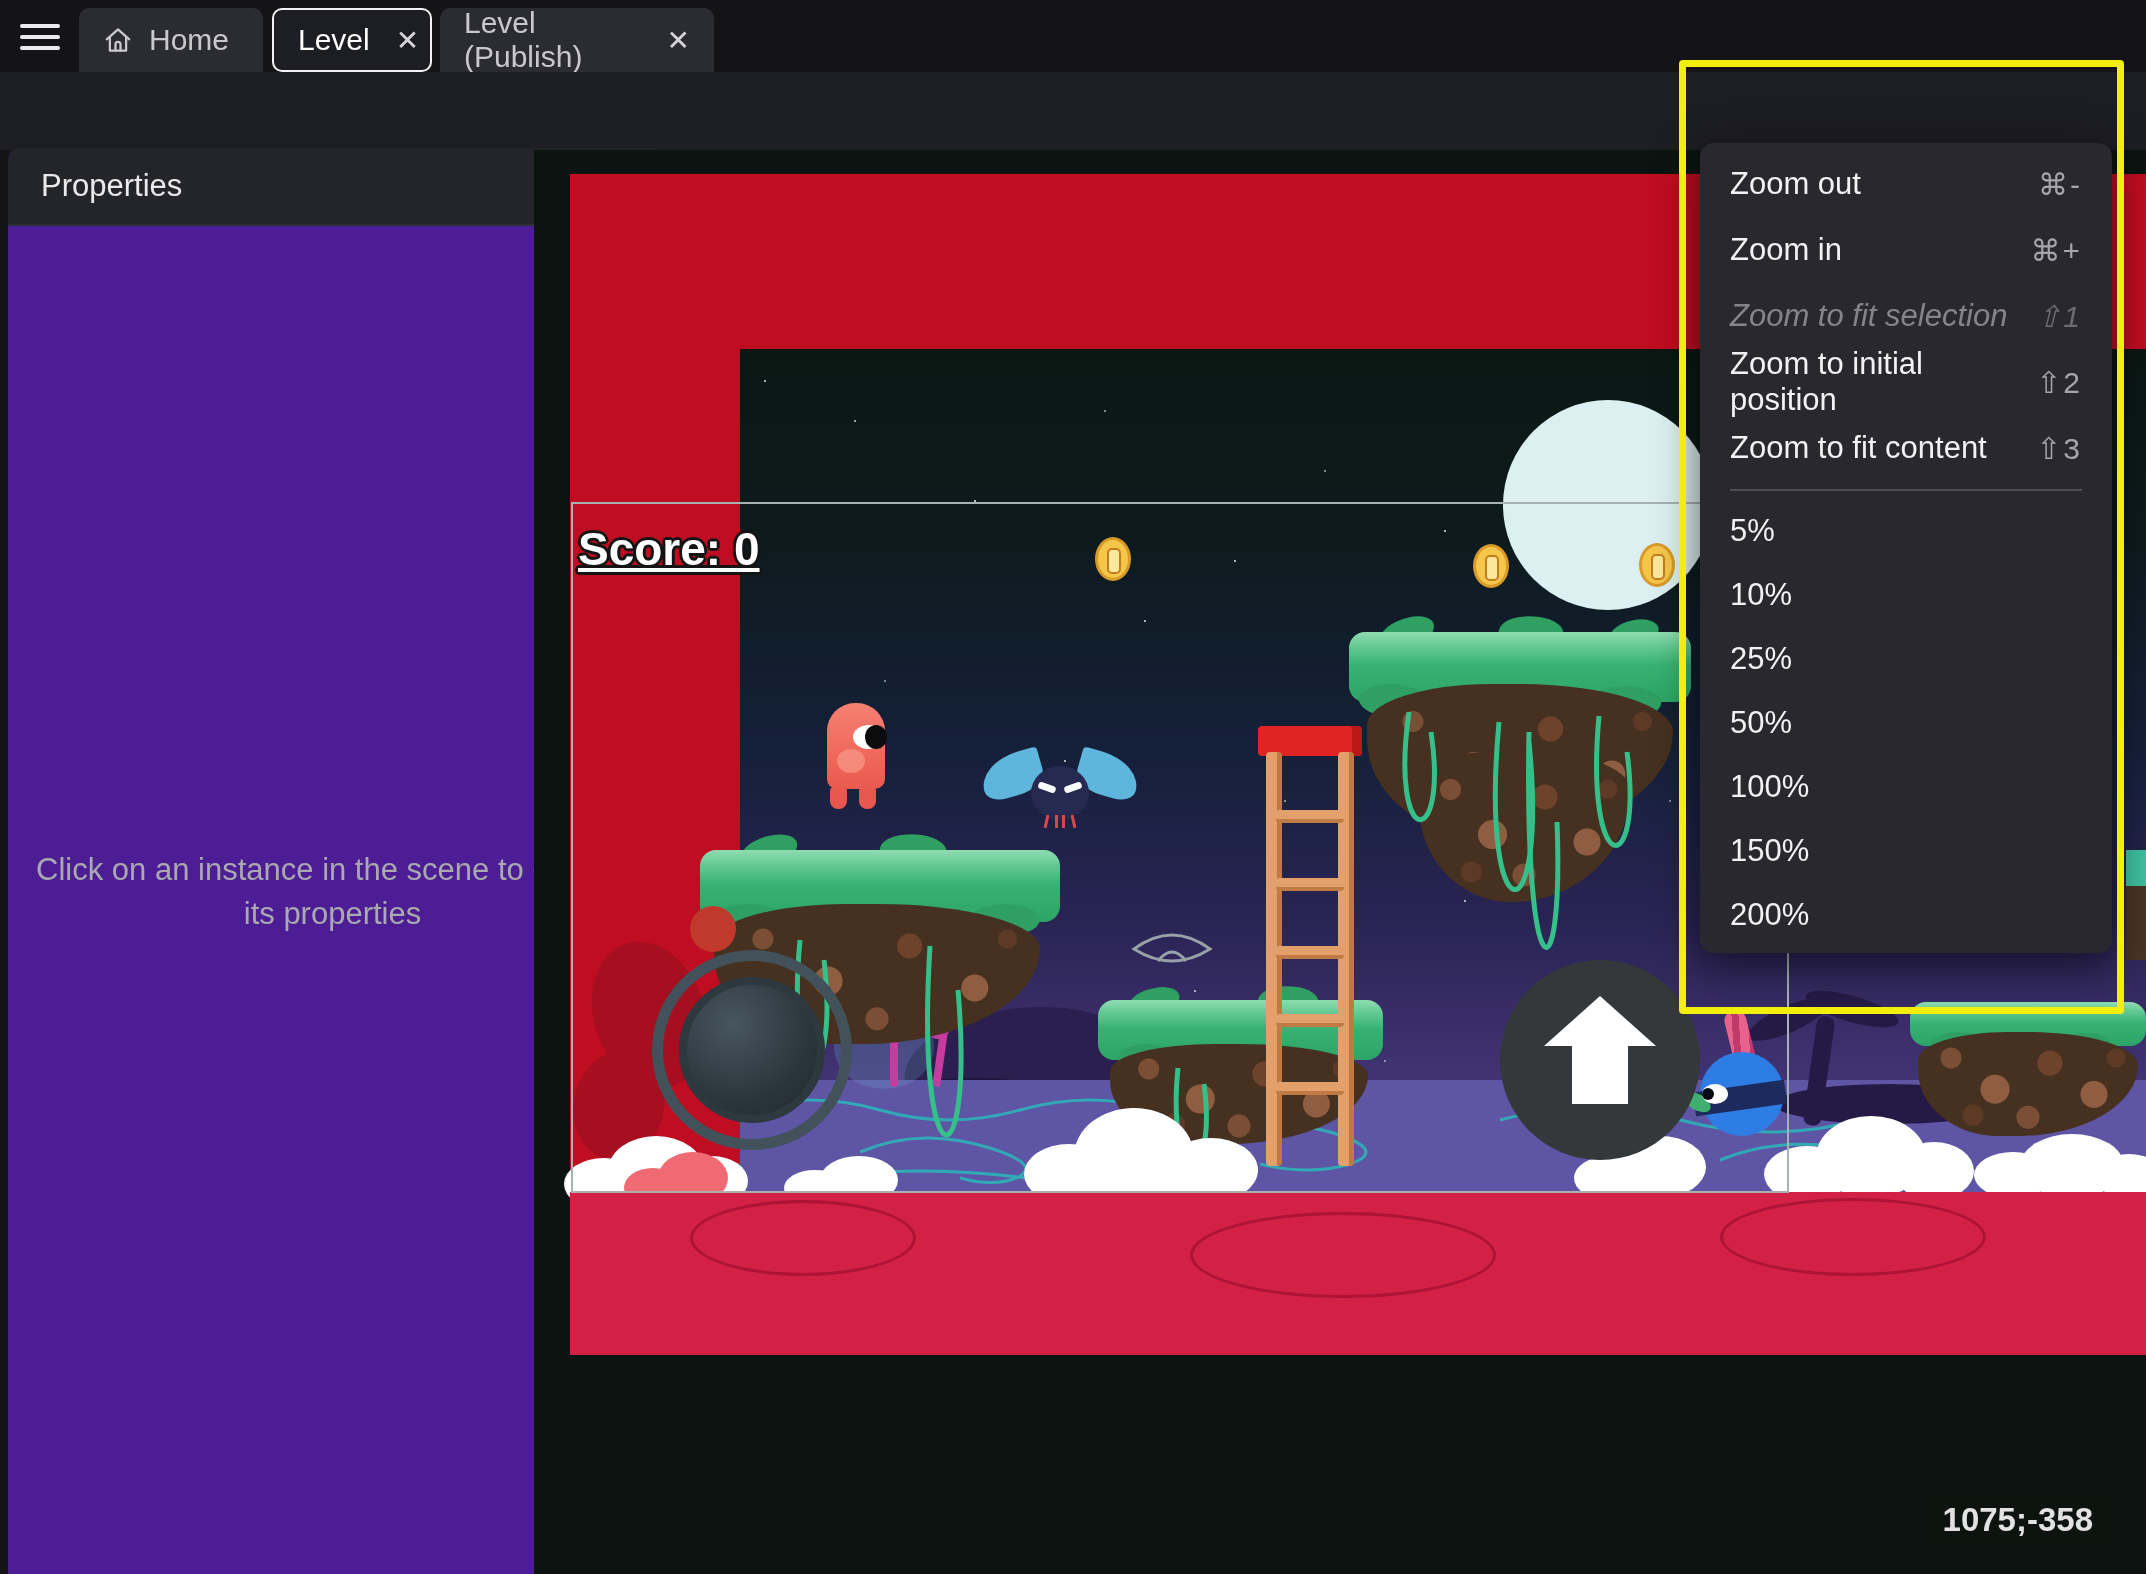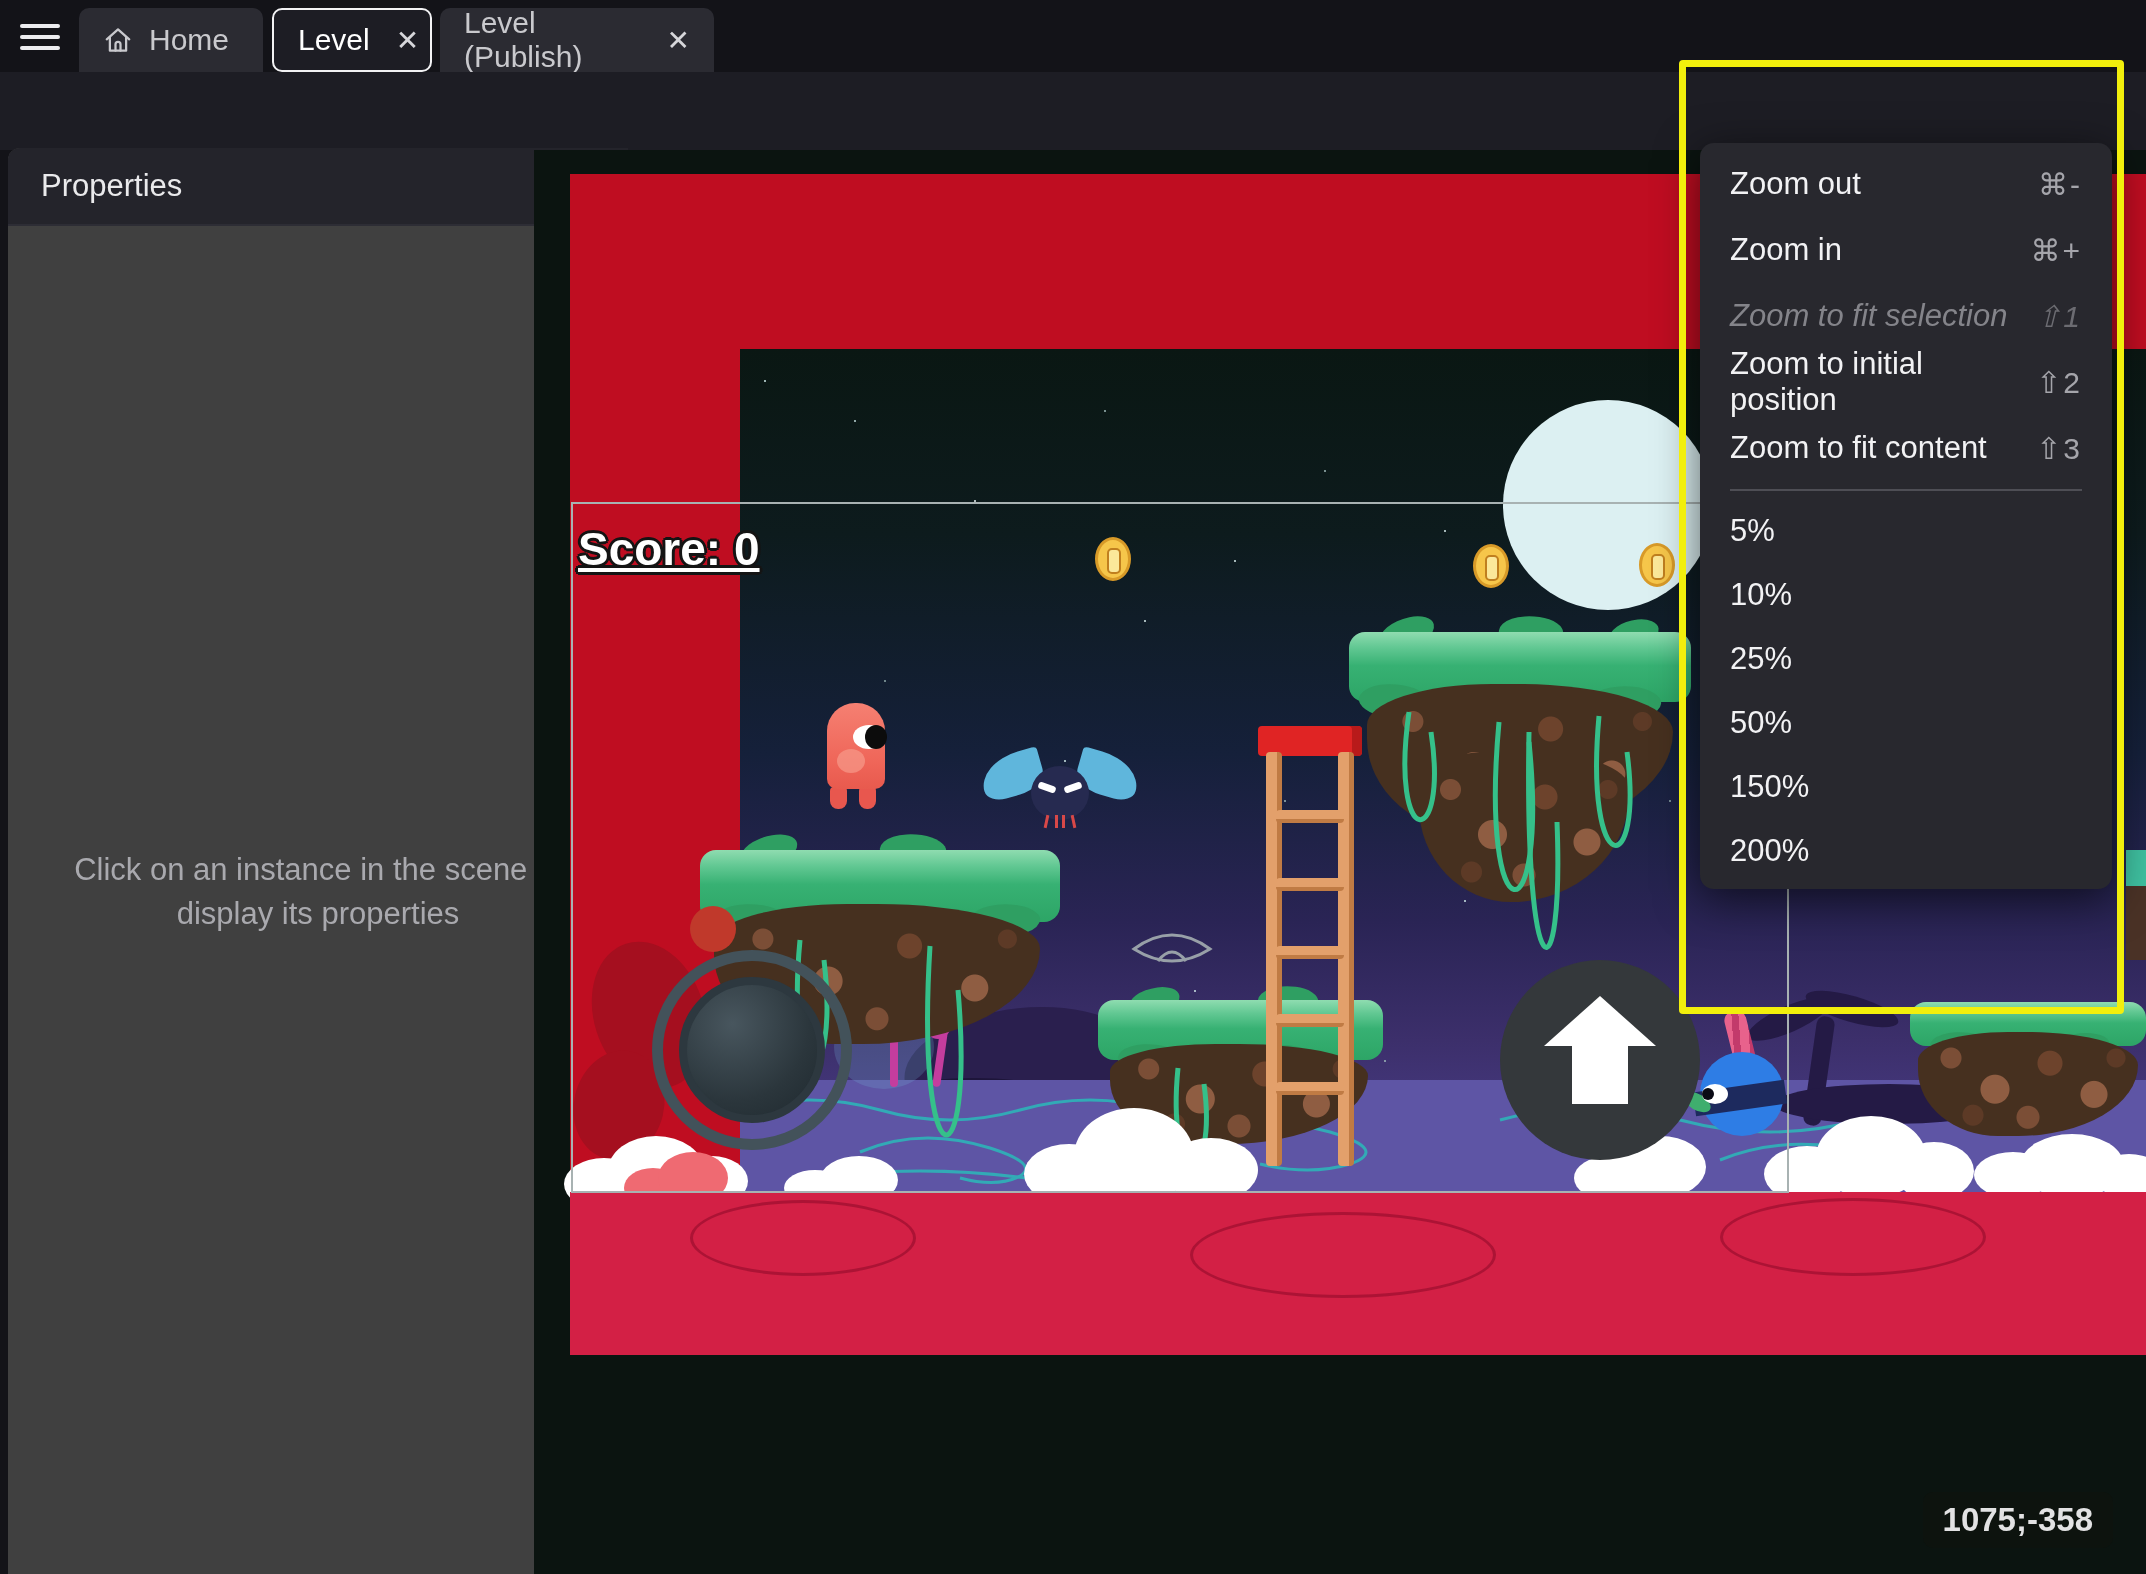--- a/index.html
+++ b/index.html
@@ -25,21 +25,21 @@
   .btn-preview .main{display:flex;align-items:center;flex:1;padding-left:26px;height:100%;}
   .btn-preview .split{width:2px;height:100%;background:#90909a;}
   .btn-preview .caret{width:58px;text-align:center;font-size:22px;color:#edeaf8;}
   .btn-publish{position:absolute;left:1113px;top:78px;width:192px;height:58px;background:#6d49e7;border-radius:10px;
        display:flex;align-items:center;justify-content:center;gap:14px;color:#fff;font-size:30px;font-weight:bold;}
   .pencil-btn{position:absolute;left:1566px;top:82px;width:52px;height:52px;background:#c9b6f6;border-radius:12px;
        display:flex;align-items:center;justify-content:center;color:#17171d;}
   .tb-sep{position:absolute;top:82px;width:2px;height:50px;background:#39464a;}
   .dim{color:#85858d;} .dimmer{color:#6f6f77;}
   
-  .panel{position:absolute;left:8px;top:148px;width:620px;bottom:0;background:#404040;border-radius:12px 0 0 0;}
+  .panel{position:absolute;left:8px;top:148px;width:620px;bottom:0;background:#4c1d95;border-radius:12px 0 0 0;padding-left:29px;}
   .panel-head{position:absolute;left:0;top:0;width:100%;height:78px;background:#24242b;border-radius:12px 0 0 0;
        border-bottom:2px solid #2d2d35;box-sizing:border-box;display:flex;align-items:center;}
   .panel-title{font-size:31px;color:#eaeaec;margin-left:33px;}
   .panel-close{position:absolute;right:20px;top:22px;font-size:30px;color:#d6d6da;}
   .empty-msg{position:absolute;top:700px;left:28px;right:28px;text-align:center;color:#a9a9ae;
        font-size:31px;line-height:44px;}
   
   .canvas{position:absolute;left:534px;top:150px;width:1612px;height:1424px;background:#0b1410;overflow:hidden;}
   .space{position:absolute;left:206px;top:199px;width:1406px;height:843px;z-index:1;
        background:linear-gradient(180deg,#0a1713 0%,#0d1b1d 22%,#15203a 48%,#2a2455 68%,#3c2f6b 82%,#4d4190 100%);}
@@ -511,20 +511,23 @@
     <div class="mi pct">
         <span>10%</span>
       </div>
     <div class="mi pct">
         <span>25%</span>
       </div>
     <div class="mi pct">
         <span>50%</span>
       </div>
     <div class="mi pct">
+        <span>100%</span>
+      </div>
+    <div class="mi pct">
         <span>150%</span>
       </div>
     <div class="mi pct">
         <span>200%</span>
       </div>
   </div>
 
   <div class="ylw"></div>
 
   <div class="coords">1075;-358</div>

